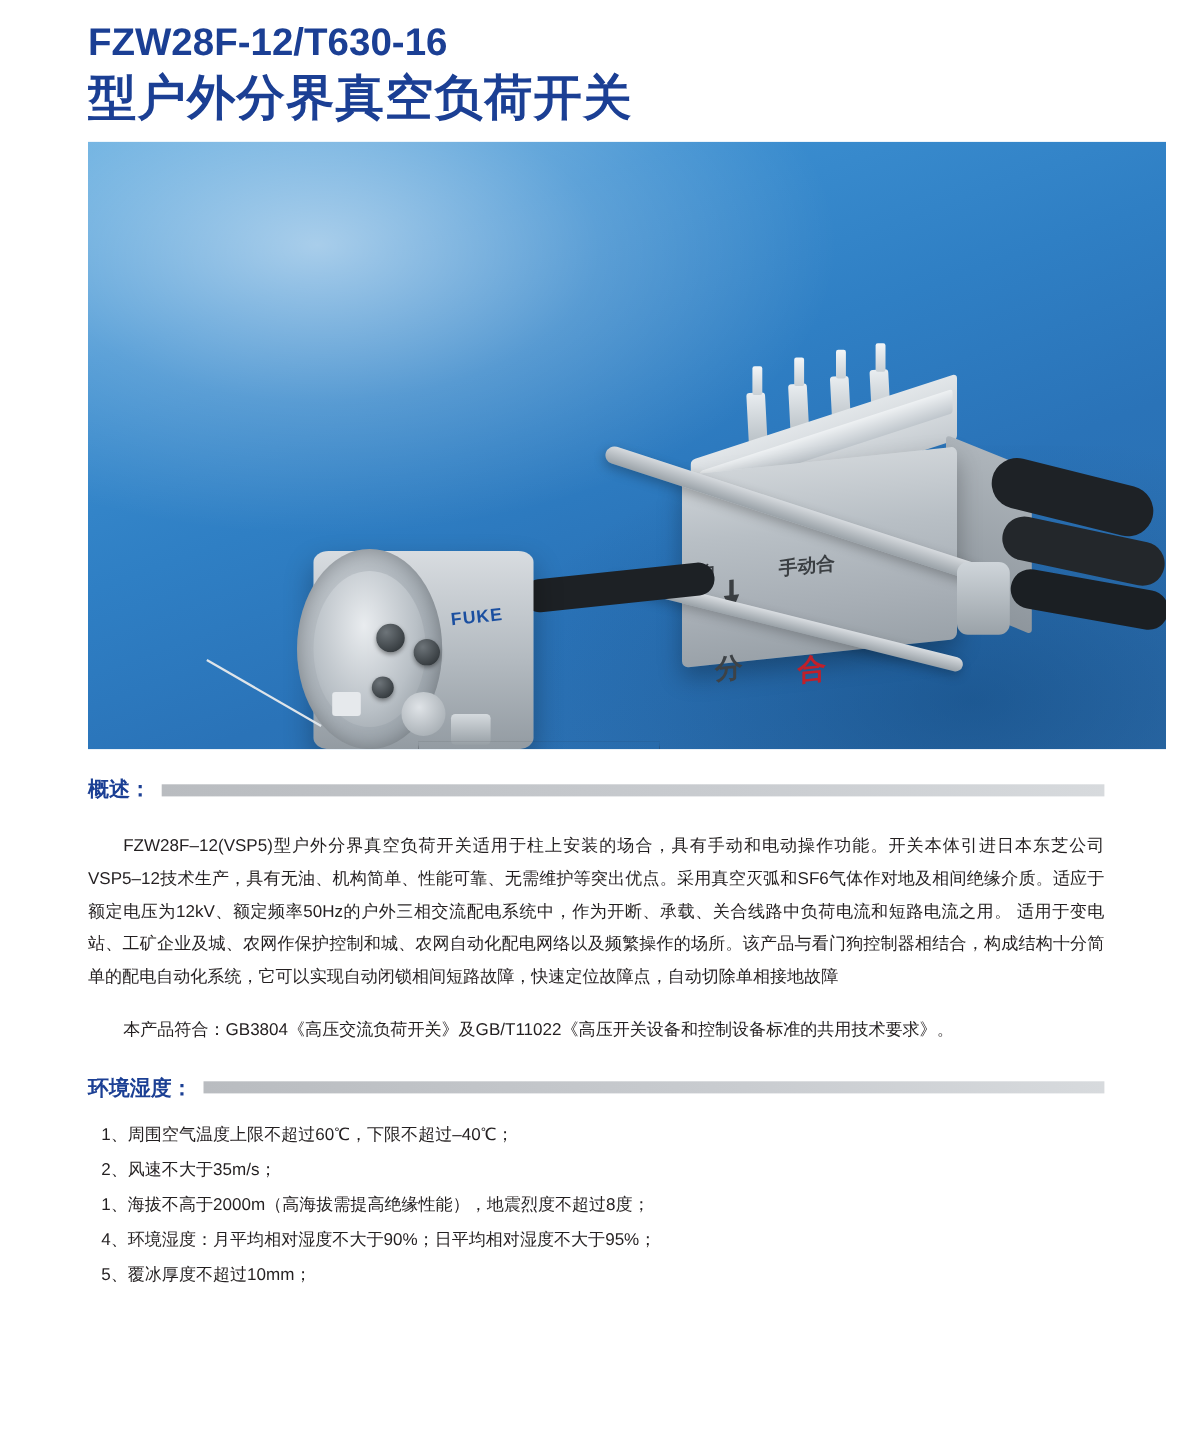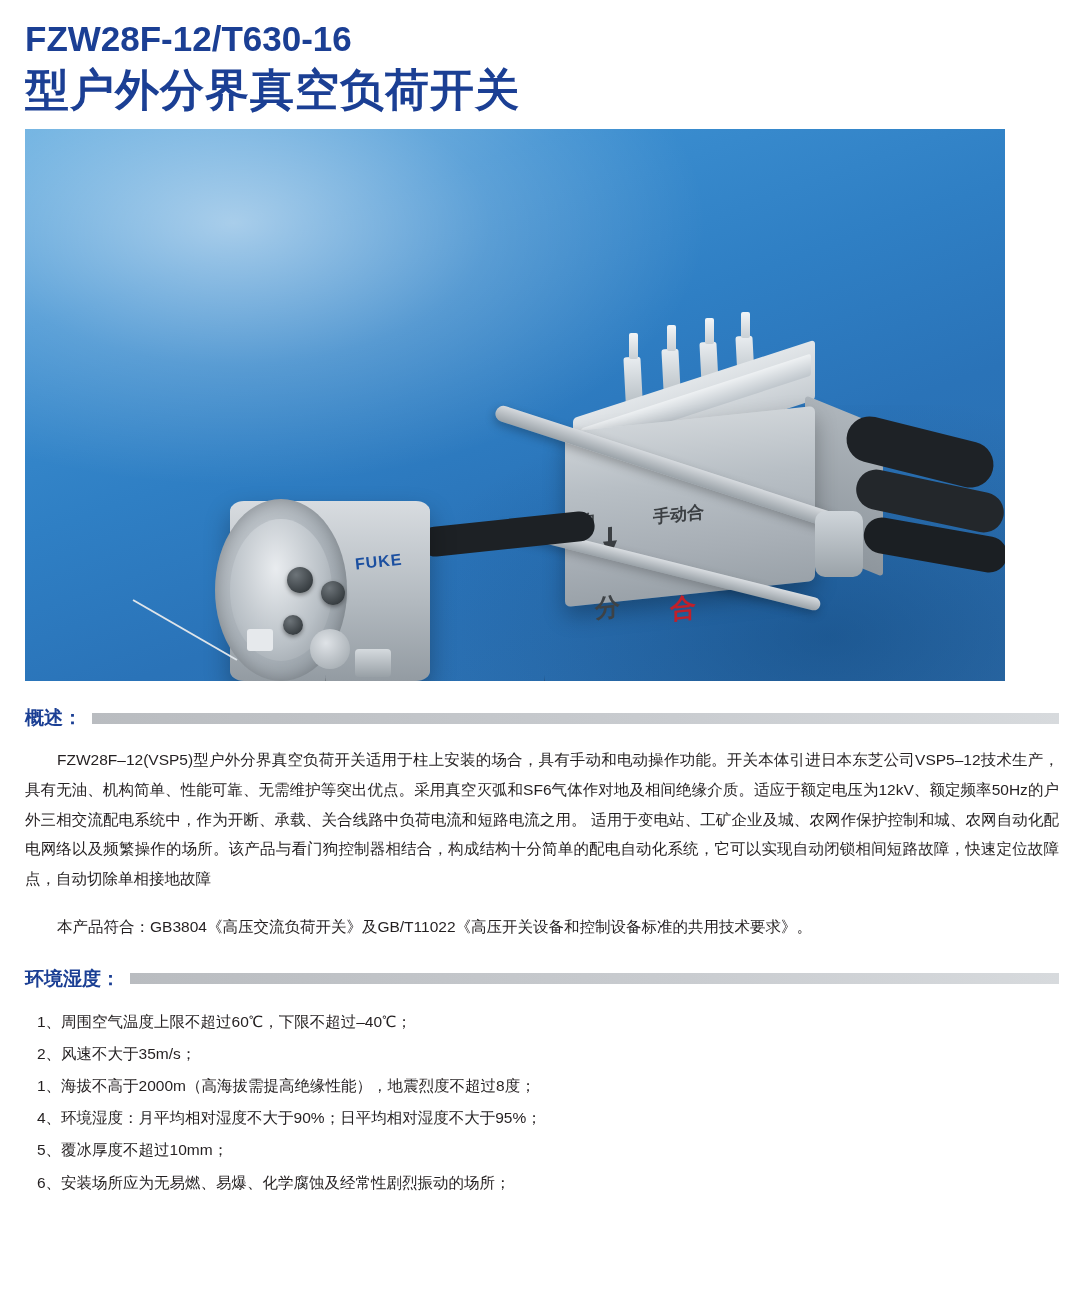--- a/index.html
+++ b/index.html
@@ -13,21 +13,21 @@
     font-family: "Liberation Sans", sans-serif;
     color: #231f20;
     position: relative;
     overflow: hidden;
   }
   .page {
     position: relative;
     width: 1084px;
     height: 1307px;
     box-sizing: border-box;
-    padding: 0 25px;
+    padding: 0 80px;
   }
 
   
   .title-block {
     padding-top: 18px;
   }
   .title-main {
     font-size: 35px;
     font-weight: bold;
     color: #1b3f94;
@@ -261,21 +261,21 @@
     flex: 1;
     height: 11px;
     background: linear-gradient(90deg, #b9bcc0 0%, #c9ccd0 60%, #d7dadd 100%);
   }
 
   .para {
     font-size: 15.5px;
     line-height: 1.92;
     color: #231f20;
     text-align: justify;
-    margin-top: 14px;
+    margin-top: 24px;
   }
   .para.indent {
     text-indent: 32px;
   }
   .para-2 {
     margin-top: 18px;
   }
 
   .list {
     margin-top: 14px;
@@ -362,17 +362,16 @@
     <div class="sec-head">
       <div class="sec-head-text">环境湿度：</div>
       <div class="sec-head-bar"></div>
     </div>
     <div class="list">
       <div class="list-item">1、周围空气温度上限不超过60℃，下限不超过–40℃；</div>
       <div class="list-item">2、风速不大于35m/s；</div>
       <div class="list-item">1、海拔不高于2000m（高海拔需提高绝缘性能），地震烈度不超过8度；</div>
       <div class="list-item">4、环境湿度：月平均相对湿度不大于90%；日平均相对湿度不大于95%；</div>
       <div class="list-item">5、覆冰厚度不超过10mm；</div>
-      <div class="list-item">6、安装场所应为无易燃、易爆、化学腐蚀及经常性剧烈振动的场所；</div>
     </div>
   </div>
 
 </div>
 
 </body></html>

